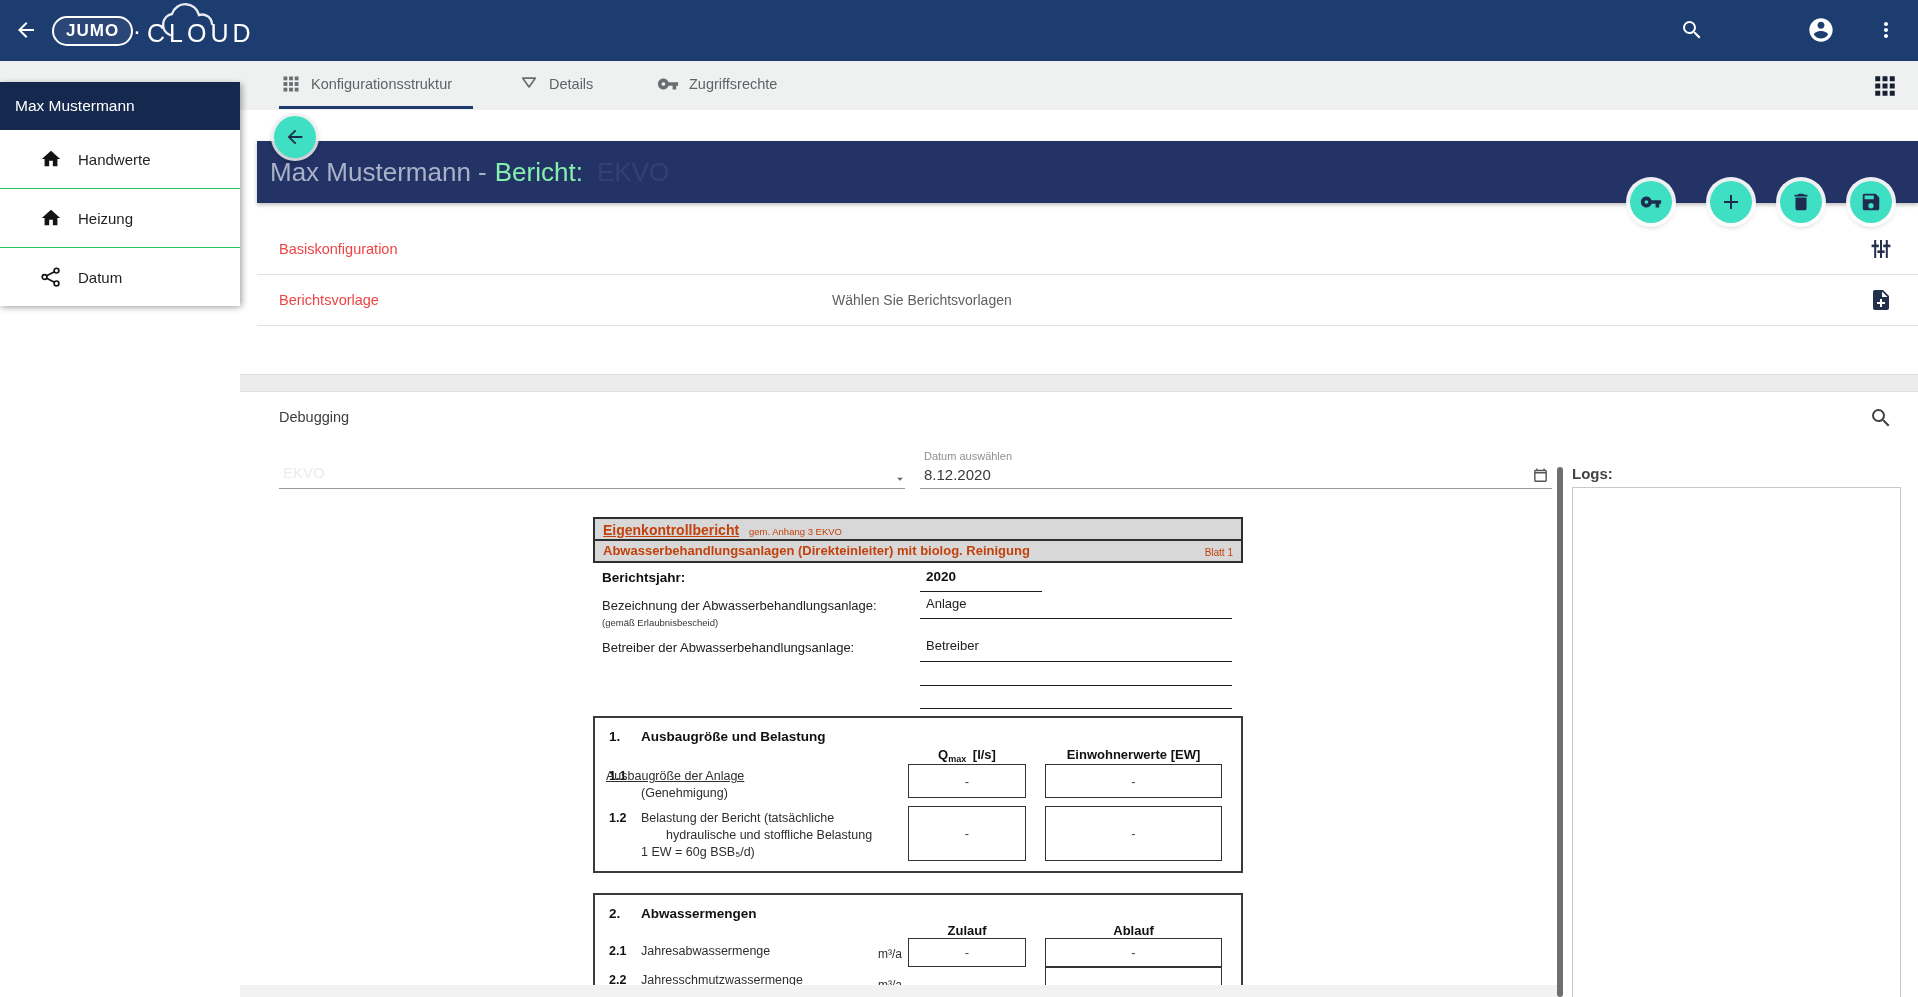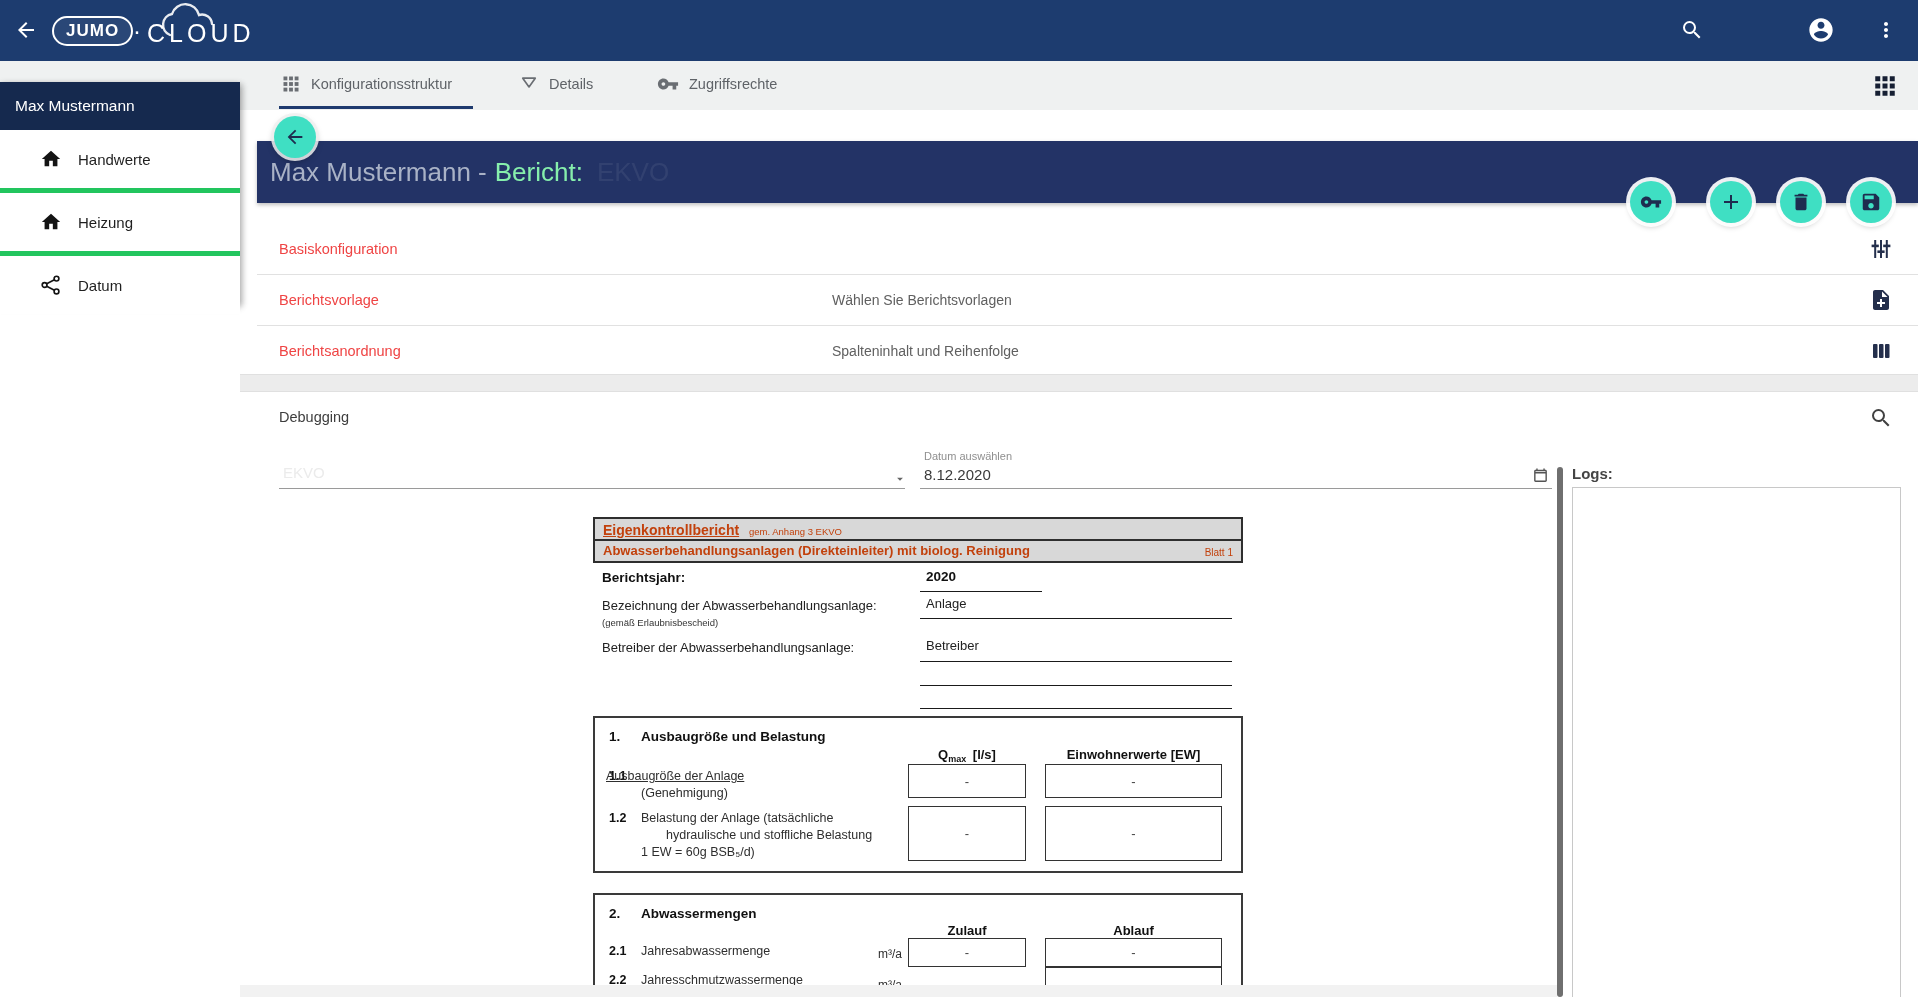--- a/index.html
+++ b/index.html
@@ -20,21 +20,21 @@
   .tabbar{left:0;top:61px;width:1918px;height:49px;background:#eff1f1;z-index:1;}
   .tab{position:absolute;top:61px;height:46px;display:flex;align-items:center;gap:10px;
        color:#5f6368;font-size:14.5px;cursor:pointer;z-index:2;}
   .tab .ic{color:#6a6e73;}
   .tab-underline{left:279px;top:106px;width:194px;height:3px;background:#1e3a6e;z-index:2;}
   
   .sidebar{left:0;top:82px;width:240px;height:222px;z-index:7;
       box-shadow:0 3px 7px rgba(0,0,0,.3),3px 2px 6px rgba(0,0,0,.15);background:#fff;}
   .side-head{height:48px;background:#15294e;color:#fff;display:flex;align-items:center;
       padding-left:15px;font-size:15.5px;}
-  .side-item{height:58px;display:flex;align-items:center;background:#fff;border-bottom:5px solid #22c55e;cursor:pointer;}
+  .side-item{height:58px;display:flex;align-items:center;background:#fff;border-bottom:1px solid #22c55e;cursor:pointer;}
   .side-item .ic{margin-left:40px;color:#141414;}
   .side-item span.lbl{margin-left:16px;font-size:15px;color:#1f1f1f;}
   
   .banner{left:257px;top:141px;width:1661px;height:62px;background:#233366;z-index:2;
       display:flex;align-items:center;padding-left:13px;box-sizing:border-box;
       box-shadow:0 2px 4px rgba(0,0,0,.25);font-size:26px;}
   .banner .pre{color:#a9b2c6;font-weight:400;}
   .banner .main{color:#86efac;font-weight:500;margin-left:8px;}
   .banner .ghost{color:rgba(255,255,255,.07);font-weight:500;margin-left:14px;}
   
@@ -267,33 +267,20 @@
   <div class="cfg-row" style="top:275px;">
     <span class="lbl">Berichtsvorlage</span>
     <span class="val">Wählen Sie Berichtsvorlagen</span>
     <span class="ric">
       <svg width="24" height="24" viewBox="0 0 24 24">
           <path fill="currentColor" d="M14 2H6c-1.1 0-2 .9-2 2v16c0 1.1.9 2 2 2h12c1.1 0 2-.9 2-2V8l-6-6zm2 14h-3v3h-2v-3H8v-2h3v-3h2v3h3v2zm-3-7V3.5L18.5 9H13z"></path>
         </svg>
     </span>
   </div>
   <div class="cfg-div" style="top:325px;"></div>
-  <div class="cfg-row" style="top:326px;">
-    <span class="lbl">Berichtsanordnung</span>
-    <span class="val">Spalteninhalt und Reihenfolge</span>
-    <span class="ric">
-      <svg width="24" height="24" viewBox="0 0 24 24">
-          <g fill="currentColor">
-            <rect x="4" y="5" width="4.5" height="14" rx="1"></rect>
-            <rect x="10" y="5" width="4.5" height="14" rx="1"></rect>
-            <rect x="16" y="5" width="4.5" height="14" rx="1"></rect>
-          </g>
-        </svg>
-    </span>
-  </div>
   <div class="abs gap-band"></div>
 
   <div class="abs dbg-title">Debugging</div>
   <span class="abs ic" style="left:1869px;top:406px;color:#414141;">
     <svg width="24" height="24" viewBox="0 0 24 24">
         <path fill="currentColor" d="M15.5 14h-.79l-.28-.27A6.47 6.47 0 0 0 16 9.5 6.5 6.5 0 1 0 9.5 16c1.61 0 3.09-.59 4.23-1.57l.27.28v.79l5 4.99L20.49 19l-4.99-5zm-6 0C7.01 14 5 11.99 5 9.5S7.01 5 9.5 5 14 7.01 14 9.5 11.99 14 9.5 14z"></path>
       </svg>
   </span>
 
   <div class="abs ghost-select">EKVO</div>
@@ -362,21 +349,21 @@
   <div class="abs rep rep-small" style="left:606px;top:769px;text-decoration:underline;">Ausbaugröße der Anlage</div>
   <div class="abs rep rep-small" style="left:641px;top:786px;">(Genehmigung)</div>
 
   <div class="abs rep-cell" style="left:908px;top:806px;width:118px;height:55px;">
       <span>-</span>
     </div>
   <div class="abs rep-cell" style="left:1045px;top:806px;width:177px;height:55px;">
       <span>-</span>
     </div>
   <div class="abs rep rep-num" style="left:609px;top:811px;">1.2</div>
-  <div class="abs rep rep-small" style="left:641px;top:811px;">Belastung der Anlage (tatsächliche</div>
+  <div class="abs rep rep-small" style="left:641px;top:811px;">Belastung der Bericht (tatsächliche</div>
   <div class="abs rep rep-small" style="left:641px;top:828px;margin-left:25px;">hydraulische und stoffliche Belastung</div>
   <div class="abs rep rep-small" style="left:641px;top:845px;">1 EW = 60g BSB₅/d)</div>
 
   <div class="abs rep-box" style="left:593px;top:893px;width:650px;height:145px;"></div>
   <div class="abs rep rep-num" style="left:609px;top:906px;font-size:13.5px;">2.</div>
   <div class="abs rep rep-bold" style="left:641px;top:906px;">Abwassermengen</div>
   <div class="abs rep rep-colh" style="left:908px;top:923px;width:118px;">Zulauf</div>
   <div class="abs rep rep-colh" style="left:1045px;top:923px;width:177px;">Ablauf</div>
 
   <div class="abs rep-cell" style="left:908px;top:938px;width:118px;height:29px;">

